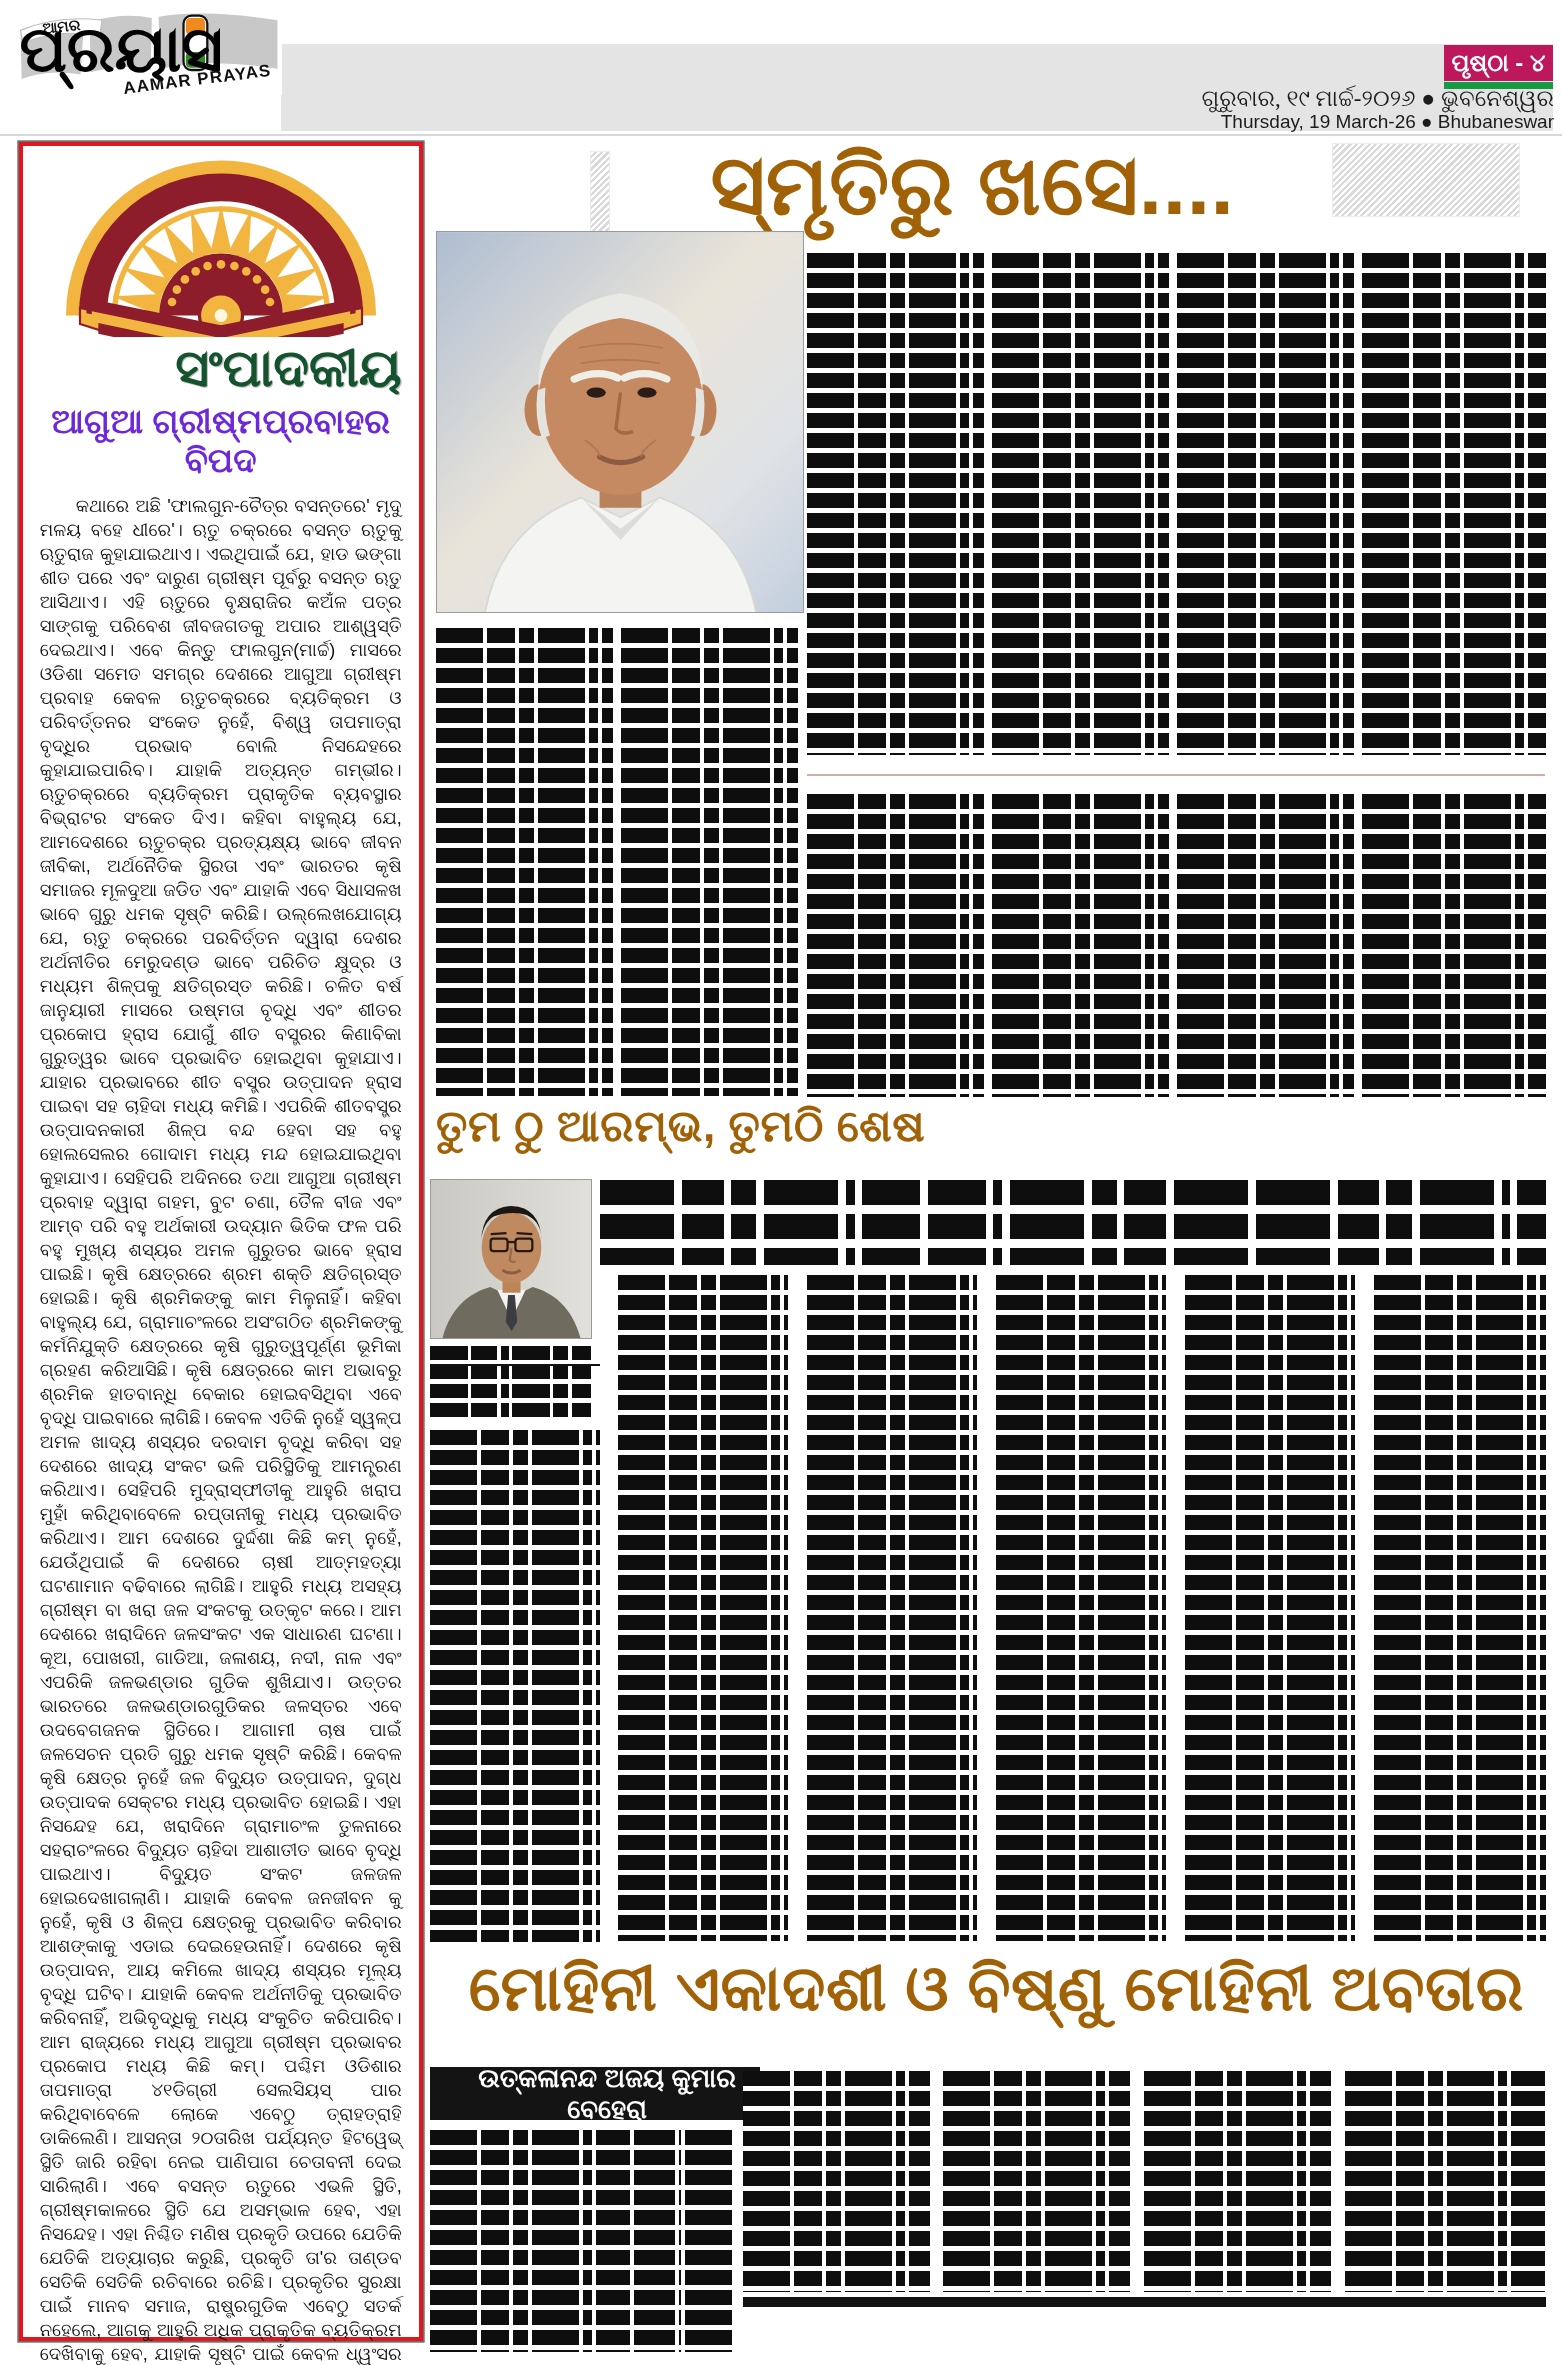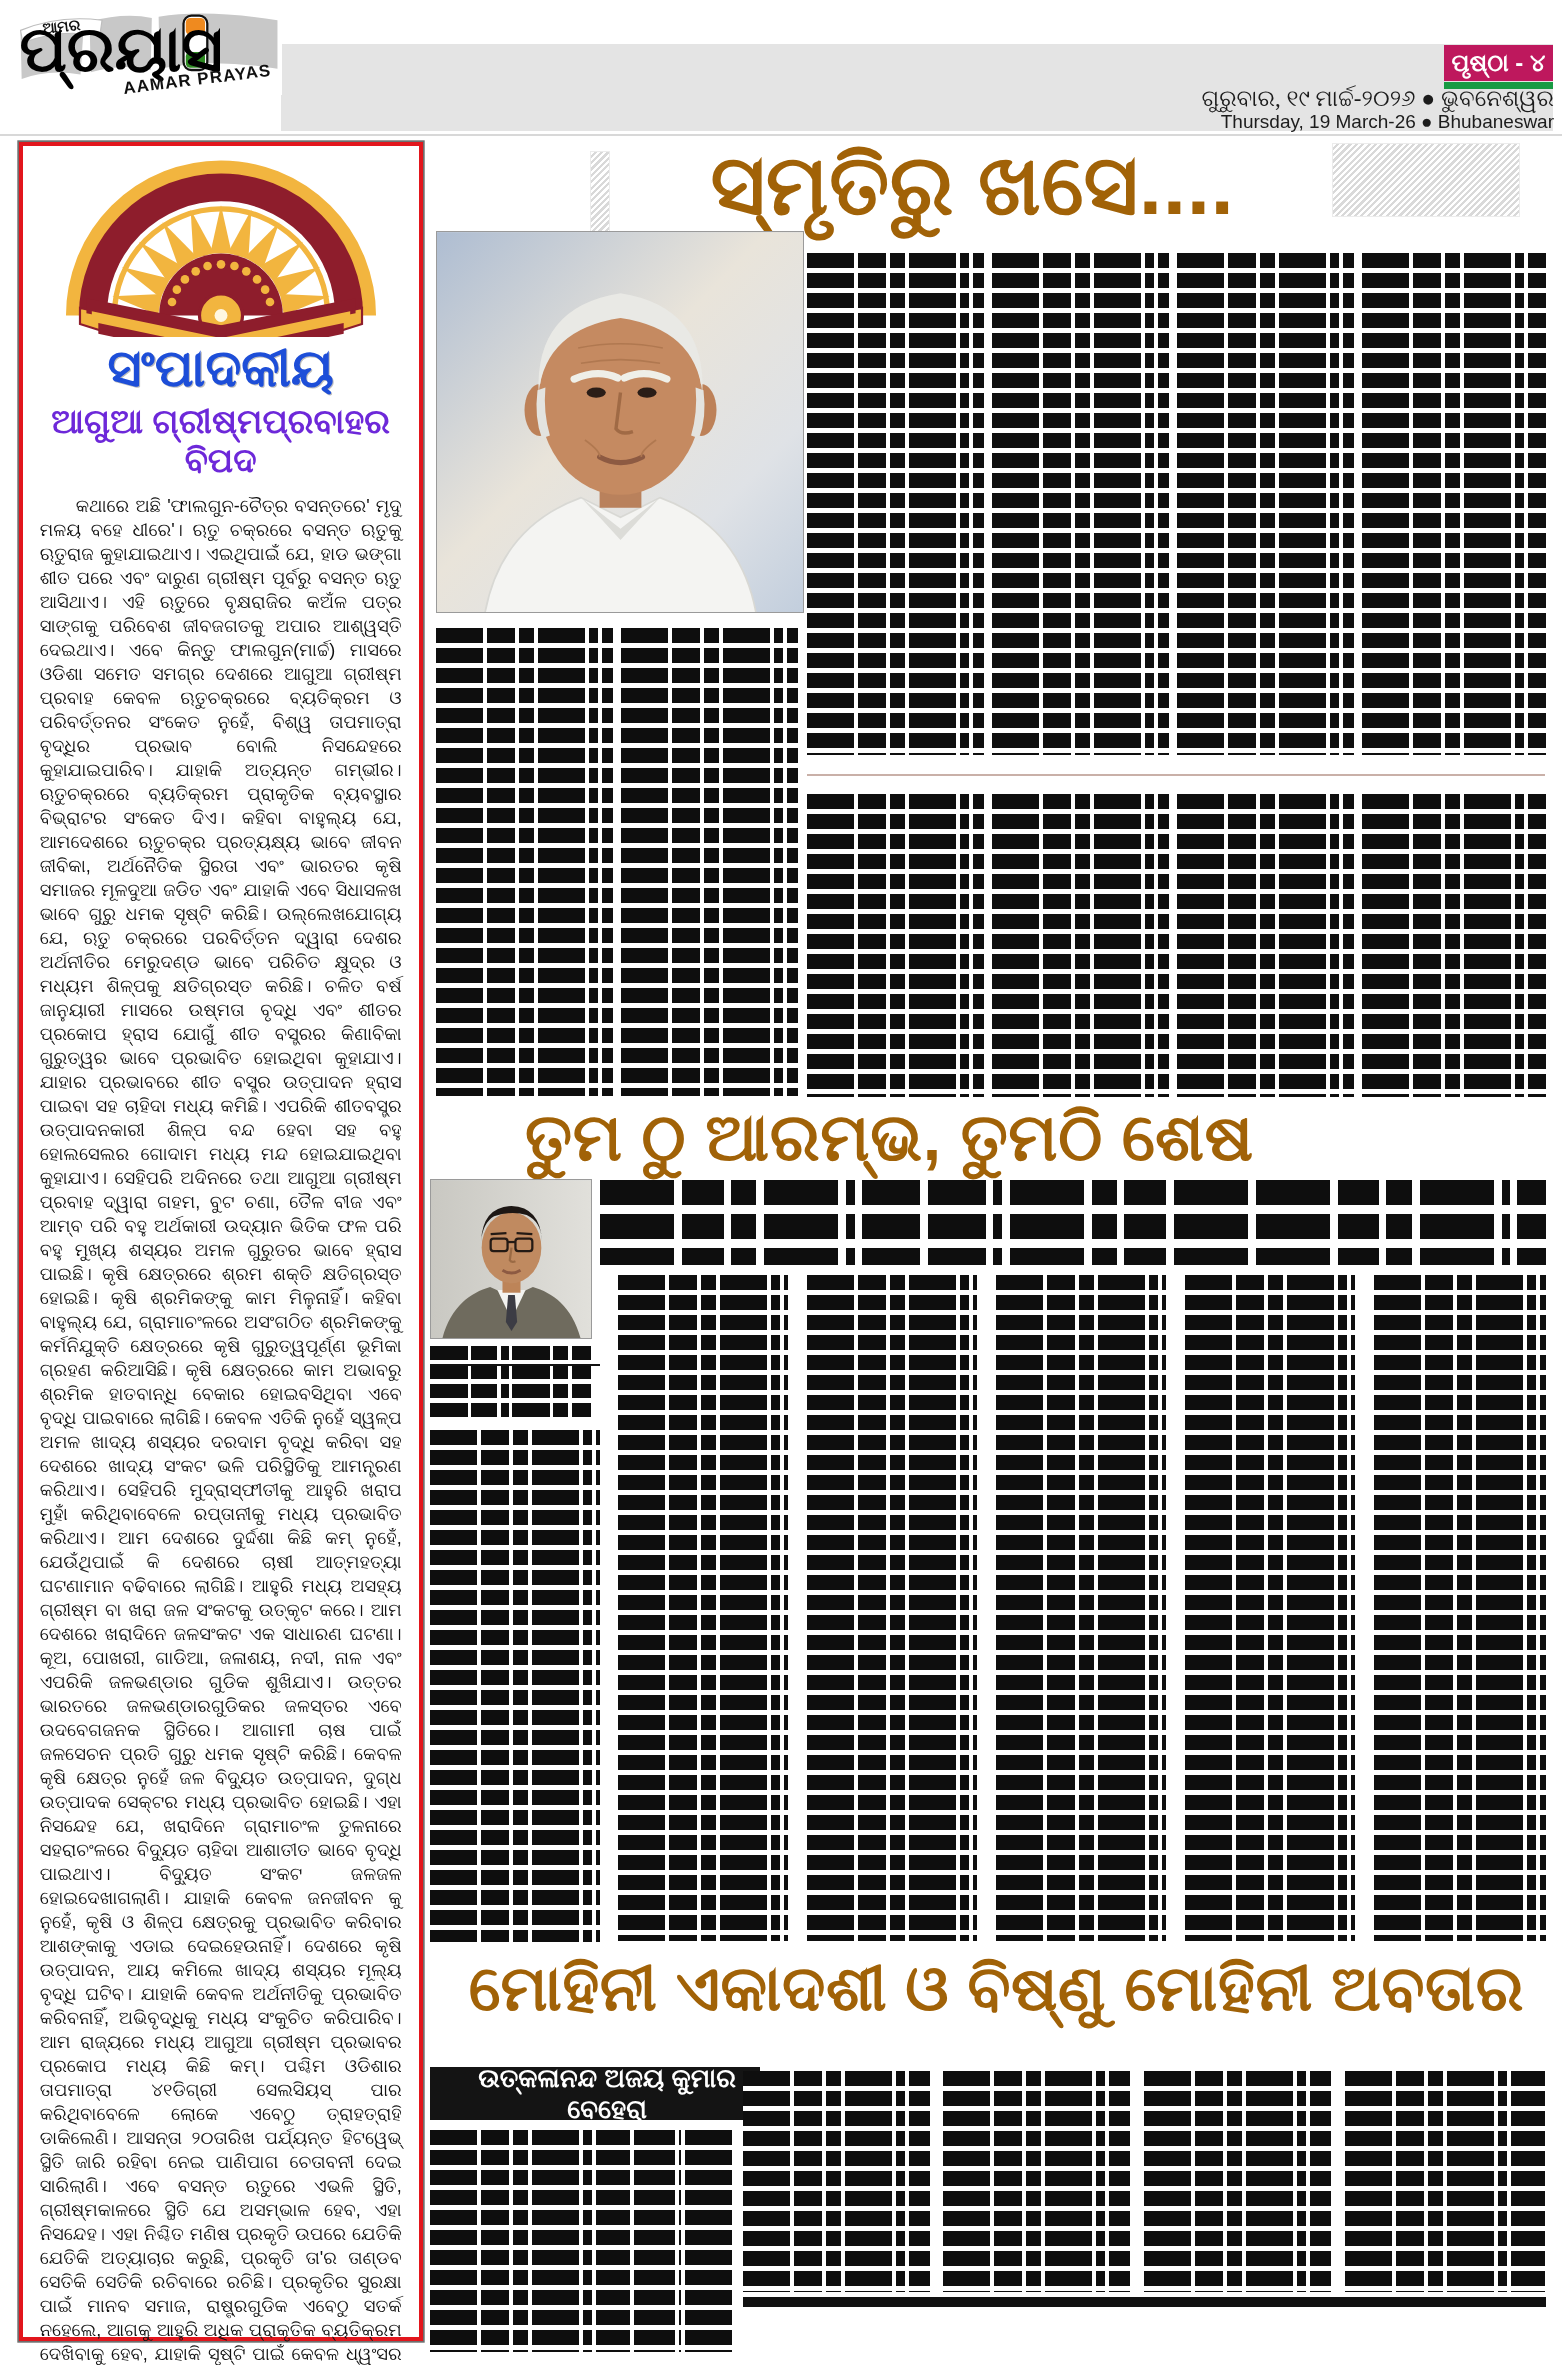--- a/index.html
+++ b/index.html
@@ -21,36 +21,36 @@
   .dateline.od{font-size:23px;font-family:Liberation Serif, serif;}
   .dateline.en{font-size:19px;}
   .hdr-rule{background:#d8d8d8;}
 
   
   .ed-box{
     background:#fff;border:4px solid #e2161d;box-shadow:0 0 0 1.7px #6e6e6e;
     box-sizing:border-box;padding:8px 17px 11.3px 17px;
   }
   .ed-masthead{
-    text-align:center;font-weight:bold;color:#1d4ed8;font-size:52px;line-height:1.05;
+    text-align:right;font-weight:bold;color:#14532d;font-size:52px;line-height:1.05;
     text-shadow:1.1px 1.1px 0 #bdbdbd;margin-top:2.3px;
   }
   .ed-headline{
     text-align:center;font-weight:bold;color:#6d28d9;font-size:34px;line-height:1.15;
     margin-top:5.7px;
   }
   .ed-body{
     margin-top:14.7px;font-size:18px;line-height:24px;text-align:justify;color:#101010;
     text-indent:36px;word-break:break-word;
   }
 
   
   .headline{font-weight:900;color:#a16207;letter-spacing:0.6px;}
   .h1{font-size:84px;line-height:1.0;text-align:center;}
-  .h2{font-size:66px;line-height:1.0;text-align:center;}
+  .h2{font-size:44px;line-height:1.0;text-align:left;}
   .h3{font-size:63px;line-height:1.0;text-align:center;}
 
   
   .deg{
     background-image:
       repeating-linear-gradient(90deg, rgba(0,0,0,0) 0 47px, #fff 47px 51px),
       repeating-linear-gradient(90deg, rgba(0,0,0,0) 0 79px, #fff 79px 83px),
       repeating-linear-gradient(180deg, #0e0e0e 0 14.7px, #fff 14.7px 20px);
   }
   .deg-bold{

